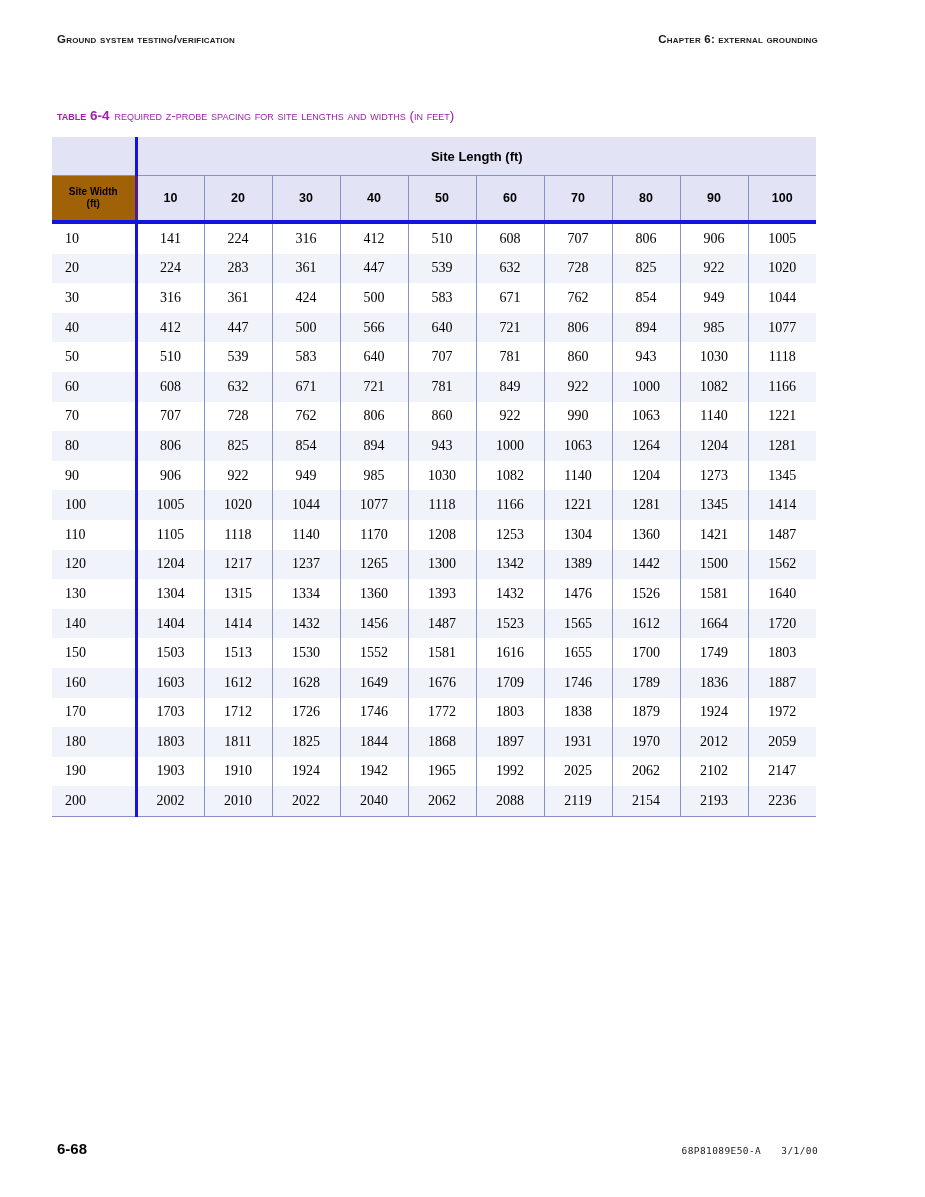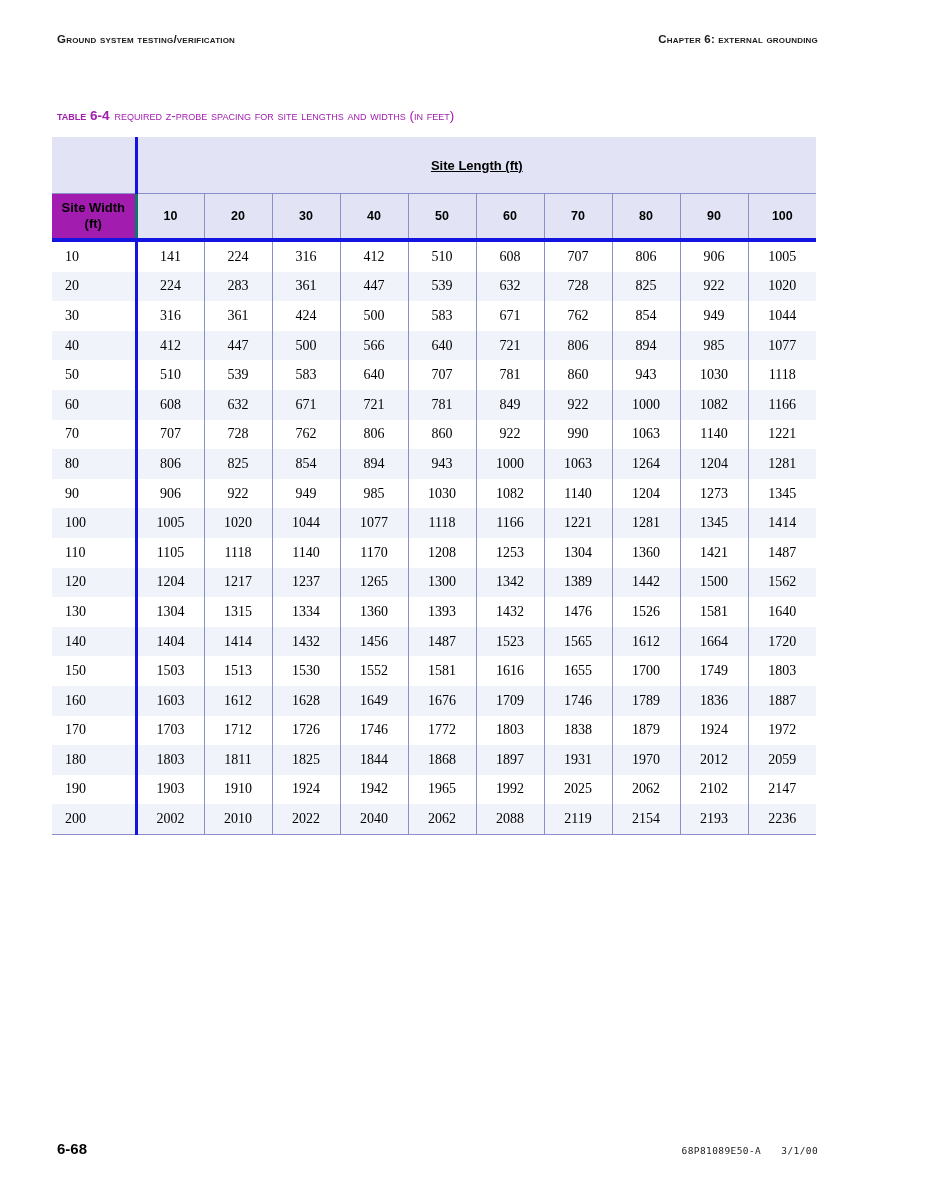--- a/index.html
+++ b/index.html
@@ -87,30 +87,29 @@
   }
   .hdr-span {
     background: #e2e4f6;
     border-bottom: 1px solid #8a8ec9;
     height: 38px;
     font-family: "Liberation Sans", "DejaVu Sans", sans-serif;
     font-size: 13px;
     font-weight: 700;
     text-align: center;
     vertical-align: middle;
-    padding: 9px;
-    text-decoration: underline;
+    padding: 0;
   }
   .hdr-rowlabel {
-    background: #a21caf;
-    border-right: 3px solid #0f766e;
+    background: #a16207;
+    border-right: 3px solid #4c1d95;
     border-bottom: 4px solid #1414e0;
     height: 44px;
     font-family: "Liberation Sans", "DejaVu Sans", sans-serif;
-    font-size: 13px;
+    font-size: 10px;
     font-weight: 700;
     text-align: center;
     vertical-align: middle;
     line-height: 1.25;
     padding: 0;
   }
   .hdr-col {
     background: #e2e4f6;
     border-left: 1px solid #8a8ec9;
     border-bottom: 4px solid #1414e0;

